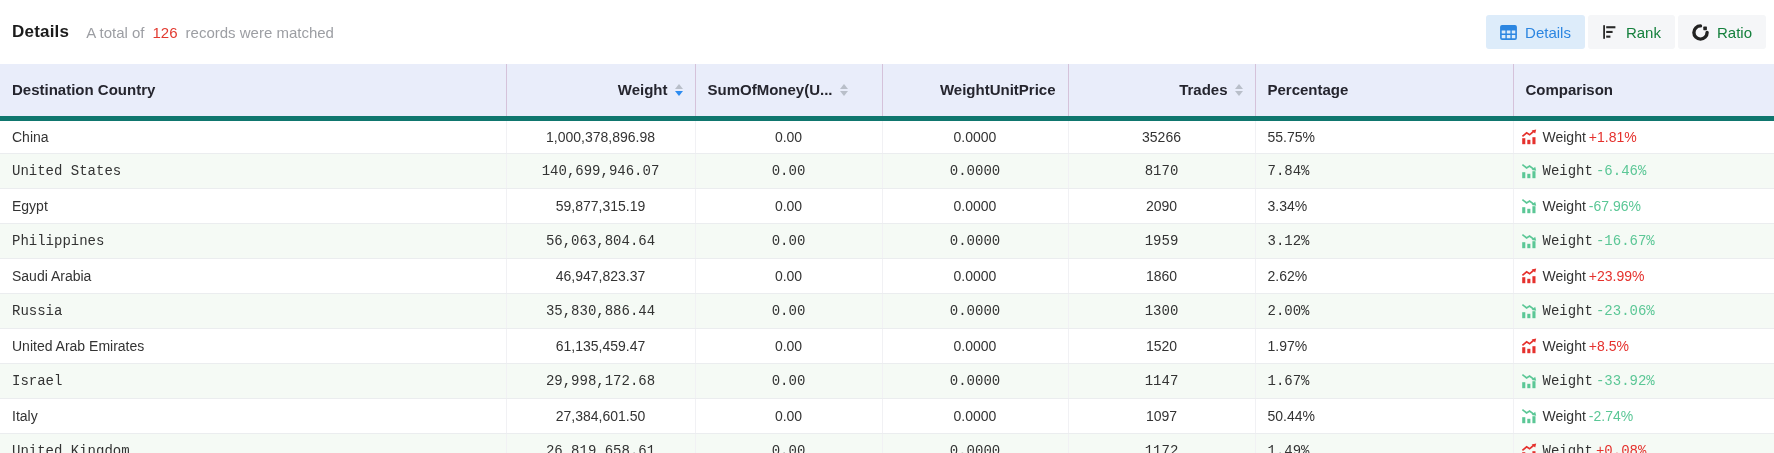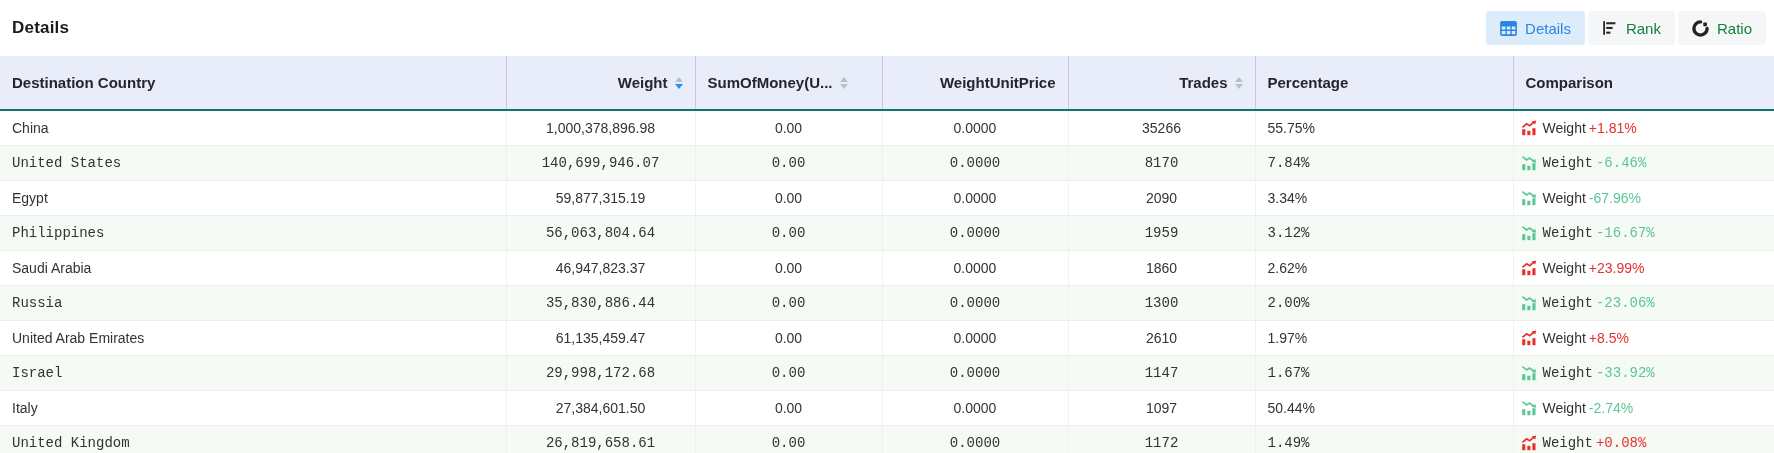--- a/index.html
+++ b/index.html
@@ -1,36 +1,36 @@
 <!DOCTYPE html>
 <html><head>
 <meta charset="utf-8">
 <style>
   * { box-sizing: border-box; margin: 0; padding: 0; }
   html,body { background:#fff; }
   body { font-family: "Liberation Sans", "DejaVu Sans", sans-serif; }
   .app { width:1774px; height:453px; background:#fff; overflow:hidden; position:relative; }
 
   
-  .topbar { height:56px; display:flex; align-items:center; padding:0 8px 0 12px; }
+  .topbar { height:64px; display:flex; align-items:center; padding:0 8px 0 12px; }
   .page-title { font-size:17px; font-weight:bold; color:#1b1b1b; letter-spacing:0.2px; }
   .subtitle { margin-left:17px; font-size:15px; color:#9c9ea3; display:flex; align-items:center; }
   .subtitle .count { color:#e23a30; margin:0 8px; }
 
   .view-switch { margin-left:auto; display:flex; gap:3px; }
   .vbtn { height:34px; padding:0 14px; display:inline-flex; align-items:center; gap:8px;
           font-size:15px; color:#15803d; background:#f5f6f8; border:none; border-radius:3px;
           cursor:pointer; font-family:inherit; }
   .vbtn.active { background:#ddecfa; color:#2c86e1; }
   .vbtn svg { display:block; }
 
   
   table { width:1774px; table-layout:fixed; border-collapse:collapse; }
   thead th { height:54px; background:#e9edfa; font-size:15px; font-weight:bold; color:#25252e;
-             border-right:1px solid #d5c2da; border-bottom:2px solid #0f766e; padding:0 12px; }
+             border-right:1px solid #d5c2da; border-bottom:5px solid #0f766e; padding:0 12px; }
   thead th:last-child { border-right:1px solid #d5c2da; }
   .thc { display:flex; align-items:center; }
   .thc.right { justify-content:flex-end; }
   .thc.left  { justify-content:flex-start; }
 
   .sorter { display:inline-flex; flex-direction:column; gap:2px; margin-left:7px; cursor:pointer; }
   .car { width:0; height:0; border-left:4.5px solid transparent; border-right:4.5px solid transparent; }
   .car.up   { border-bottom:5.5px solid #b9bfc9; }
   .car.down { border-top:5.5px solid #b9bfc9; }
   .car.down.active { border-top-color:#2d8cf0; }
@@ -53,20 +53,25 @@
   .cmp-label { color:#333; margin-right:3px; }
   .cmp-value { }
 </style>
 </head>
 <body>
 
 <div class="app">
 
   <div class="topbar">
     <span class="page-title">Details</span>
+    <span class="subtitle">
+      <span>A total of</span>
+      <span class="count">126</span>
+      <span>records were matched</span>
+    </span>
 
     <div class="view-switch">
       <button class="vbtn active">
         <span>
           <svg width="17" height="15" viewBox="0 0 17 15">
             <rect x="0.9" y="0.9" width="15.2" height="13.2" rx="1.2" fill="none" stroke="currentColor" stroke-width="1.6"></rect>
             <path d="M0.9 4.7 H16.1 M0.9 9.2 H16.1 M6.1 4.7 V14.1 M11.1 4.7 V14.1" stroke="currentColor" stroke-width="1.4" fill="none"></path>
             <rect x="0.9" y="0.9" width="15.2" height="3.2" fill="currentColor"></rect>
           </svg>
         </span>
@@ -299,21 +304,21 @@
         <span class="cmp-label">Weight</span>
         <span class="cmp-value">-23.06%</span>
       </div>
     </td>
   </tr>
         <tr>
     <td class="al c-dest">United Arab Emirates</td>
     <td class="ar">61,135,459.47</td>
     <td class="ar">0.00</td>
     <td class="ar">0.0000</td>
-    <td class="ar">2610</td>
+    <td class="ar">1520</td>
     <td class="al">1.97%</td>
     <td class="al c-cmp">
       <div class="cmp up">
         <span class="trend-icon icon-up-variant">
           <svg width="16" height="16" viewBox="0 0 16 16" fill="currentColor">
             <rect x="1.2" y="9.2" width="3.1" height="6"></rect>
             <rect x="6.3" y="10.8" width="3.1" height="4.4"></rect>
             <rect x="11.4" y="8.2" width="3.1" height="7"></rect>
             <path d="M1.4 7.4 L5.6 3.8 L8.6 5.8 L13 2" stroke="currentColor" stroke-width="1.7" fill="none"></path>
             <polygon points="15.2,0.4 10.6,1.4 14.2,4.6"></polygon>

